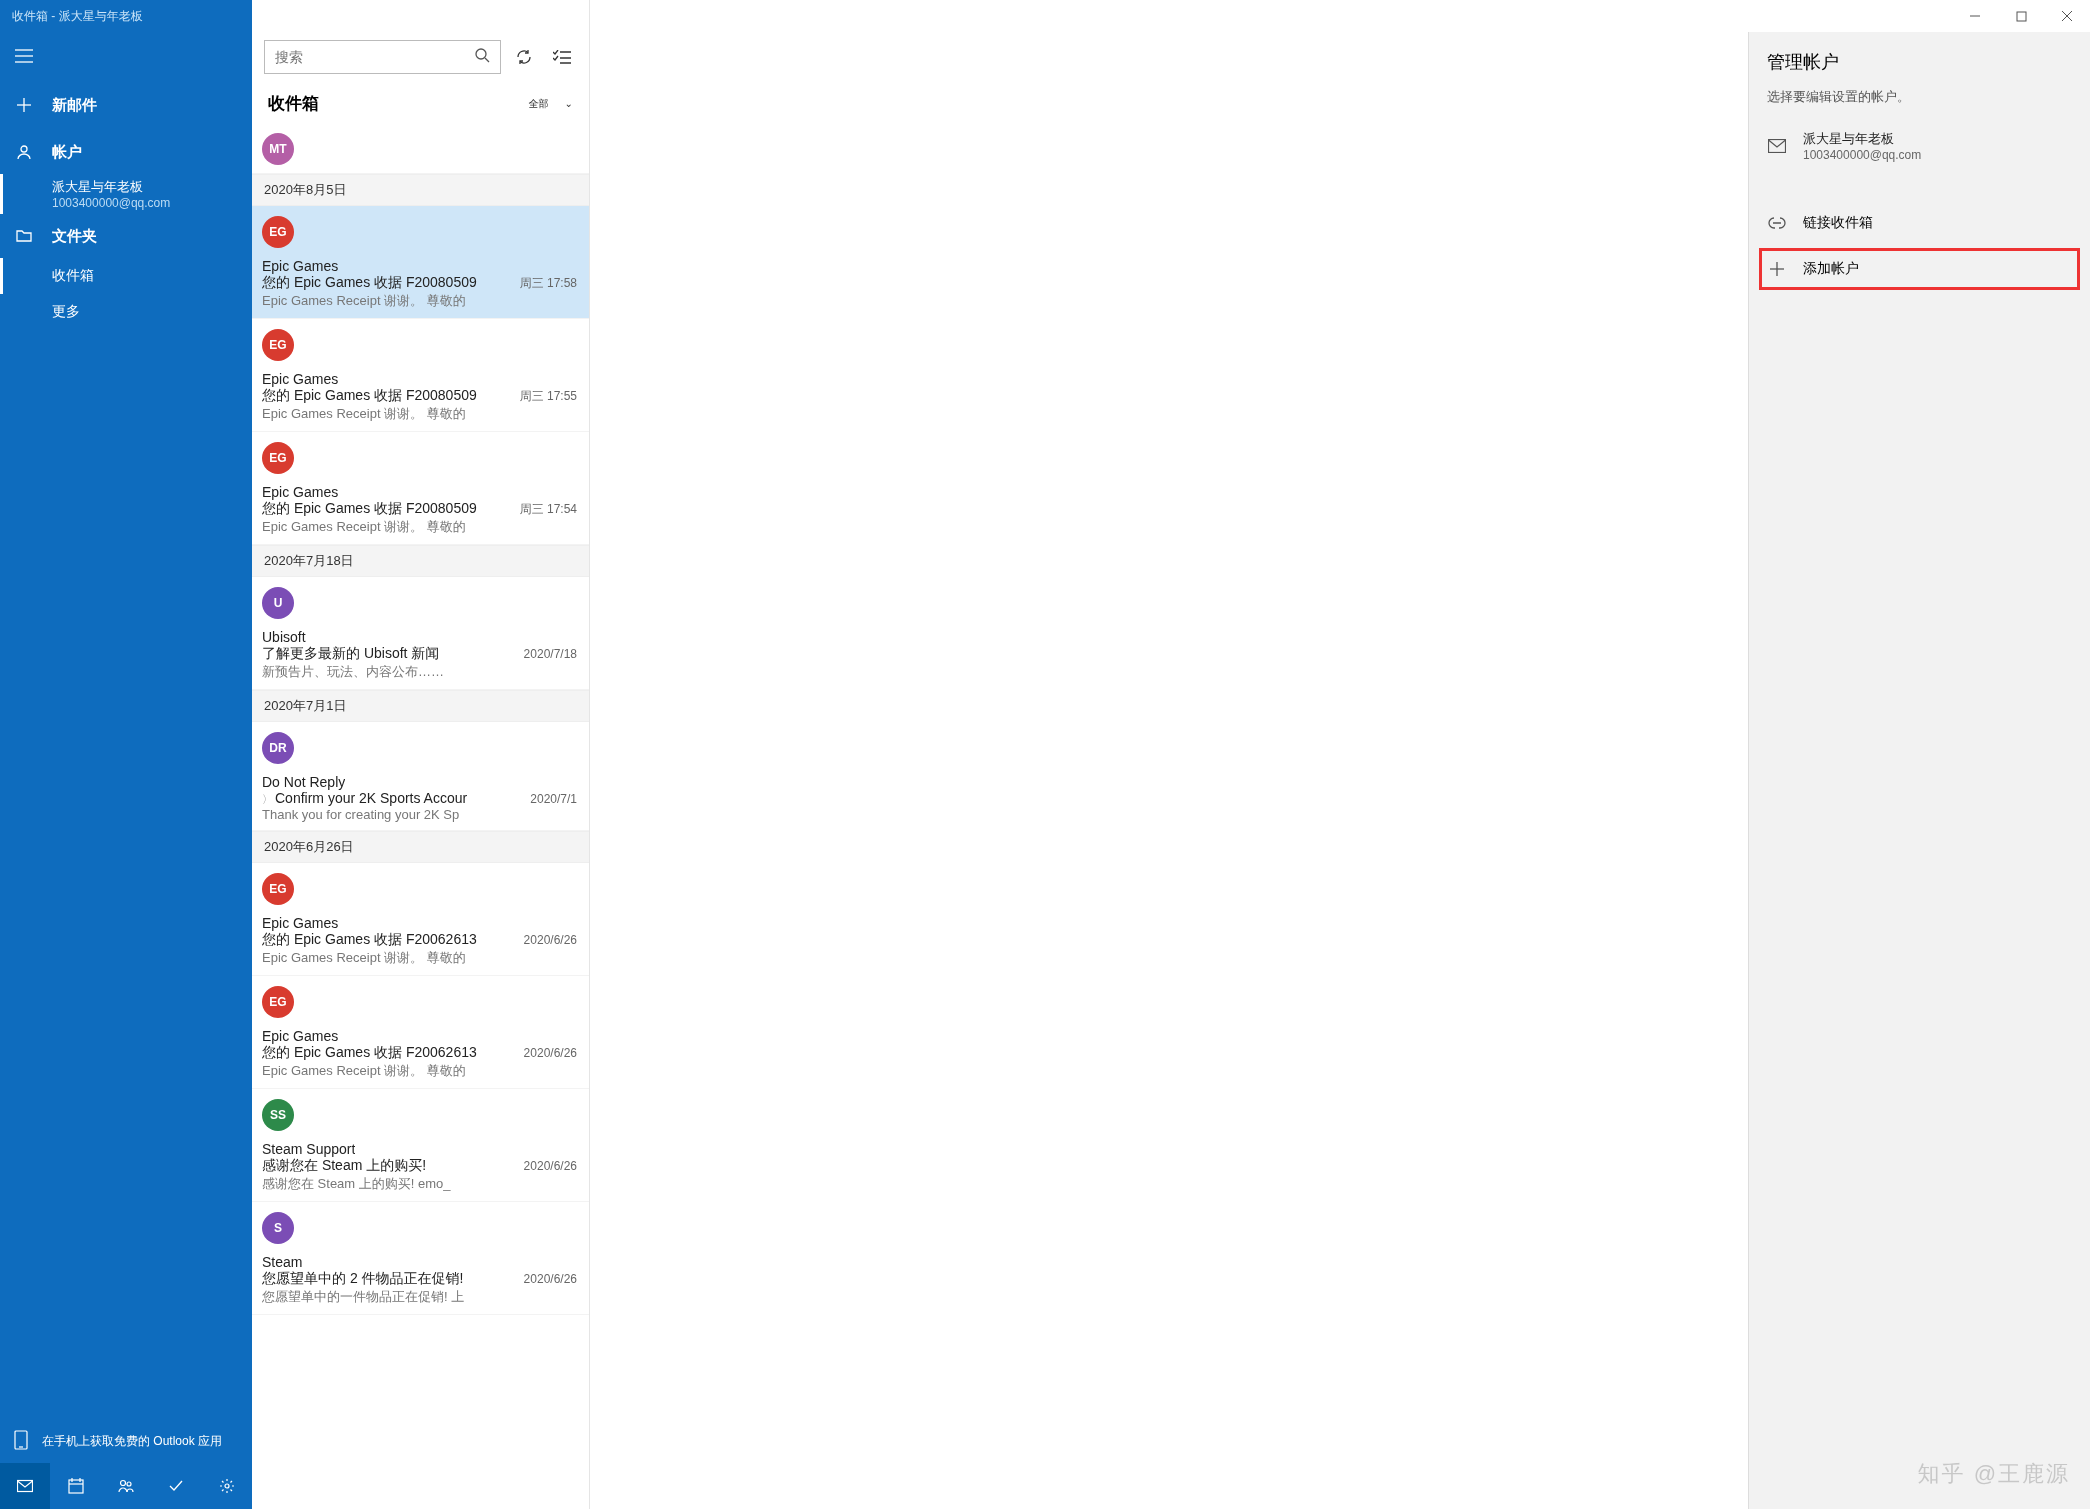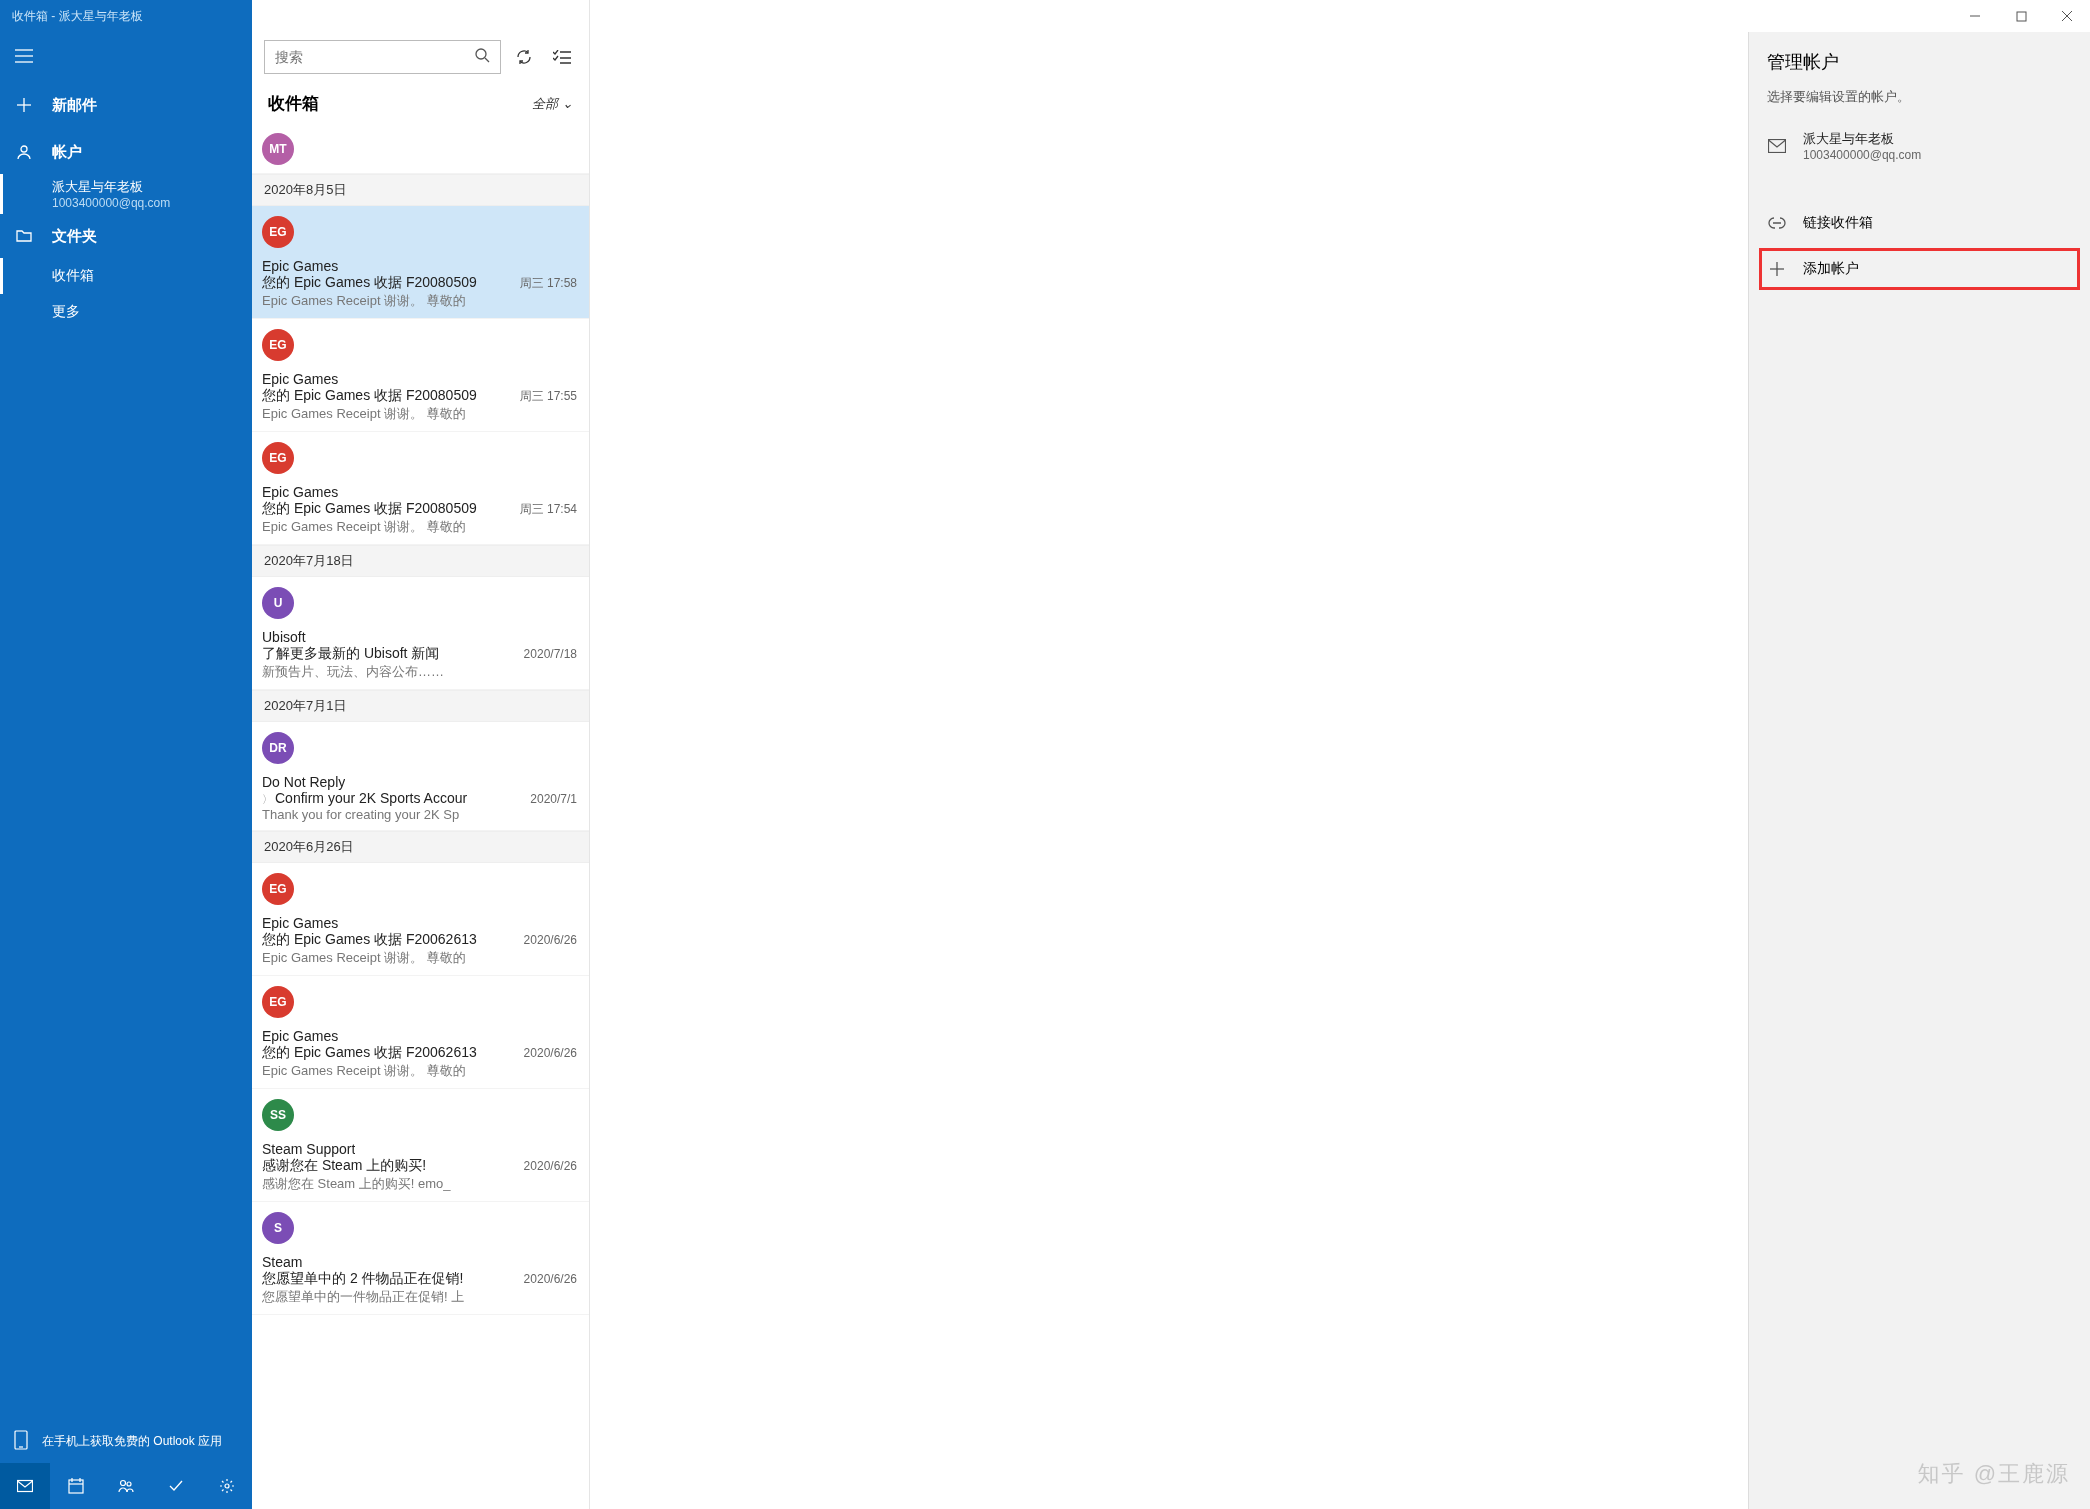--- a/index.html
+++ b/index.html
@@ -27,21 +27,21 @@
 .bottom-icons svg { width: 16px; height: 16px; }
 
 .listcol { width: 338px; border-right: 1px solid #e5e5e5; display: flex; flex-direction: column; background: #fff; }
 .list-top { height: 34px; }
 .search-row { display: flex; align-items: center; gap: 8px; padding: 6px 12px; }
 .search-box { flex: 1; display: flex; align-items: center; border: 1px solid #bbb; height: 34px; padding: 0 10px; background: #fff; }
 .search-box input { flex: 1; border: none; outline: none; font-size: 14px; background: transparent; }
 .icon-btn { width: 30px; height: 30px; display: flex; align-items: center; justify-content: center; cursor: pointer; border-radius: 2px; }
 .list-header { display: flex; align-items: center; justify-content: space-between; padding: 12px 16px 8px; }
 .list-header h2 { font-size: 17px; font-weight: 600; }
-.filter { font-size: 13px; color: #333; cursor: pointer; display: flex; align-items: center; gap: 4px; font-style: italic; }
+.filter { font-size: 10px; color: #333; cursor: pointer; display: flex; align-items: center; gap: 16px; }
 .emails { flex: 1; overflow-y: auto; }
 .date-sep { background: #f4f4f4; padding: 6px 12px; font-size: 13px; color: #333; border-top: 1px solid #eee; border-bottom: 1px solid #eee; }
 .email { display: flex; padding: 8px 12px 8px 10px; gap: 10px; cursor: pointer; border-bottom: 1px solid #f3f3f3; flex-direction: column; }
 .email.selected { background: #cfe6f8; }
 .avatar { width: 32px; height: 32px; border-radius: 50%; display: flex; align-items: center; justify-content: center; color: #fff; font-size: 12px; font-weight: 600; flex-shrink: 0; margin-top: 2px; }
 .email-body { flex: 1; min-width: 0; }
 .email-row { display: flex; justify-content: space-between; align-items: baseline; gap: 6px; }
 .sender { font-size: 14px; color: #222; white-space: nowrap; overflow: hidden; text-overflow: ellipsis; }
 .subject { font-size: 14px; color: #222; white-space: nowrap; overflow: hidden; text-overflow: ellipsis; }
 .preview { font-size: 13px; color: #777; white-space: nowrap; overflow: hidden; text-overflow: ellipsis; }

